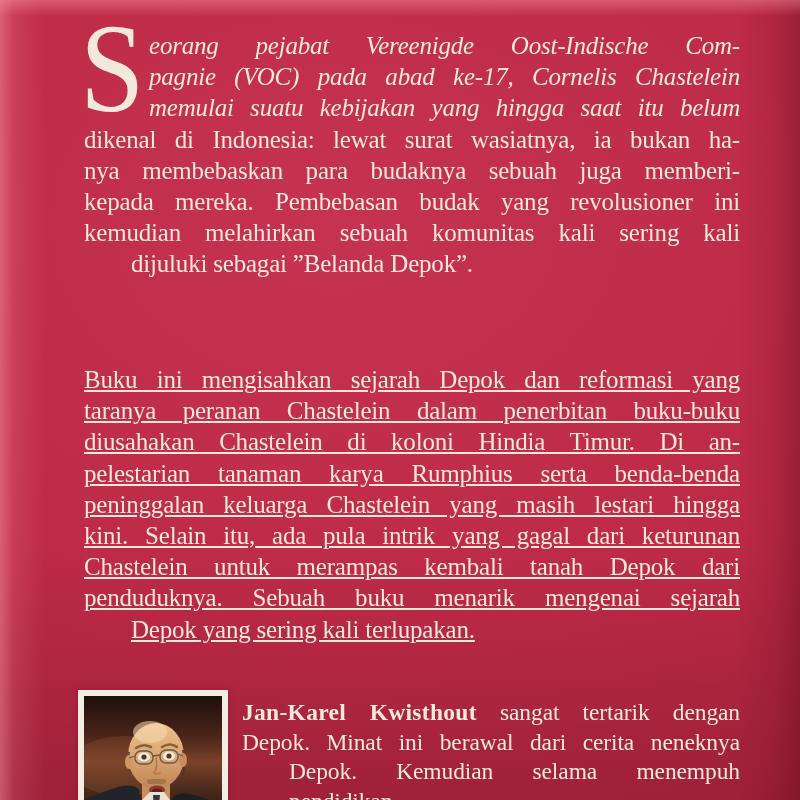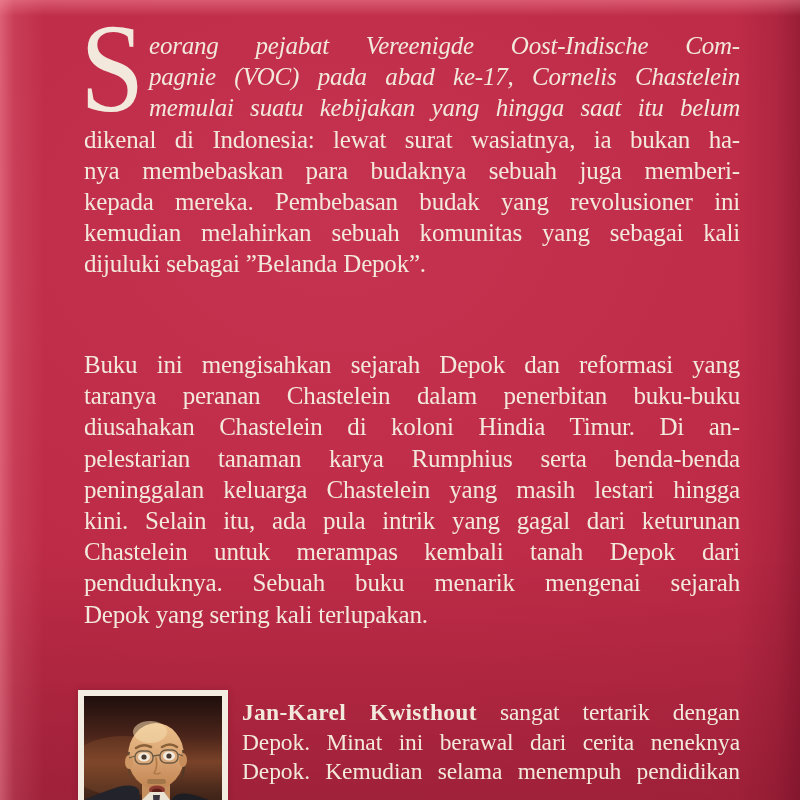--- a/index.html
+++ b/index.html
@@ -21,26 +21,26 @@
   }
   .synopsis {
     position: absolute;
     left: 84px; width: 656px;
     color: #f2e8dc;
     font-size: 25px;
     line-height: 31.2px;
     letter-spacing: -0.2px;
   }
   .p1 { top: 30px; }
-  .p2 { top: 349px; }
+  .p2 { top: 364px; text-decoration: underline; }
   .lines .line {
     text-align: justify;
     text-align-last: justify;
   }
-  .lines .line:last-child { text-align-last: left; }
+  .lines .line:last-child { text-align-last: left; margin-left: 47px; }
   .lines .line.indent { margin-left: 65px; font-style: italic; }
   .dropcap {
     position: absolute;
     top: -24px; left: -4px;
     font-size: 126px;
     line-height: 1;
     color: #f2e8dc;
     transform: scaleX(0.92);
     transform-origin: left top;
   }
@@ -77,21 +77,21 @@
 
   <section class="synopsis p1">
     <span class="dropcap">S</span>
     <div class="lines">
         <div class="line indent">eorang pejabat Vereenigde Oost-Indische Com-</div>
         <div class="line indent">pagnie (VOC) pada abad ke-17, Cornelis Chastelein</div>
         <div class="line indent">memulai suatu kebijakan yang hingga saat itu belum</div>
         <div class="line">dikenal di Indonesia: lewat surat wasiatnya, ia bukan ha-</div>
         <div class="line">nya membebaskan para budaknya sebuah juga memberi-</div>
         <div class="line">kepada mereka. Pembebasan budak yang revolusioner ini</div>
-        <div class="line">kemudian melahirkan sebuah komunitas yang sebagai kali</div>
+        <div class="line">kemudian melahirkan sebuah komunitas kali sering kali</div>
         <div class="line">dijuluki sebagai ”Belanda Depok”.</div>
       </div>
   </section>
 
   <section class="synopsis p2">
     <div class="lines">
         <div class="line">Buku ini mengisahkan sejarah Depok dan reformasi yang</div>
         <div class="line">taranya peranan Chastelein dalam penerbitan buku-buku</div>
         <div class="line">diusahakan Chastelein di koloni Hindia Timur. Di an-</div>
         <div class="line">pelestarian tanaman karya Rumphius serta benda-benda</div>

